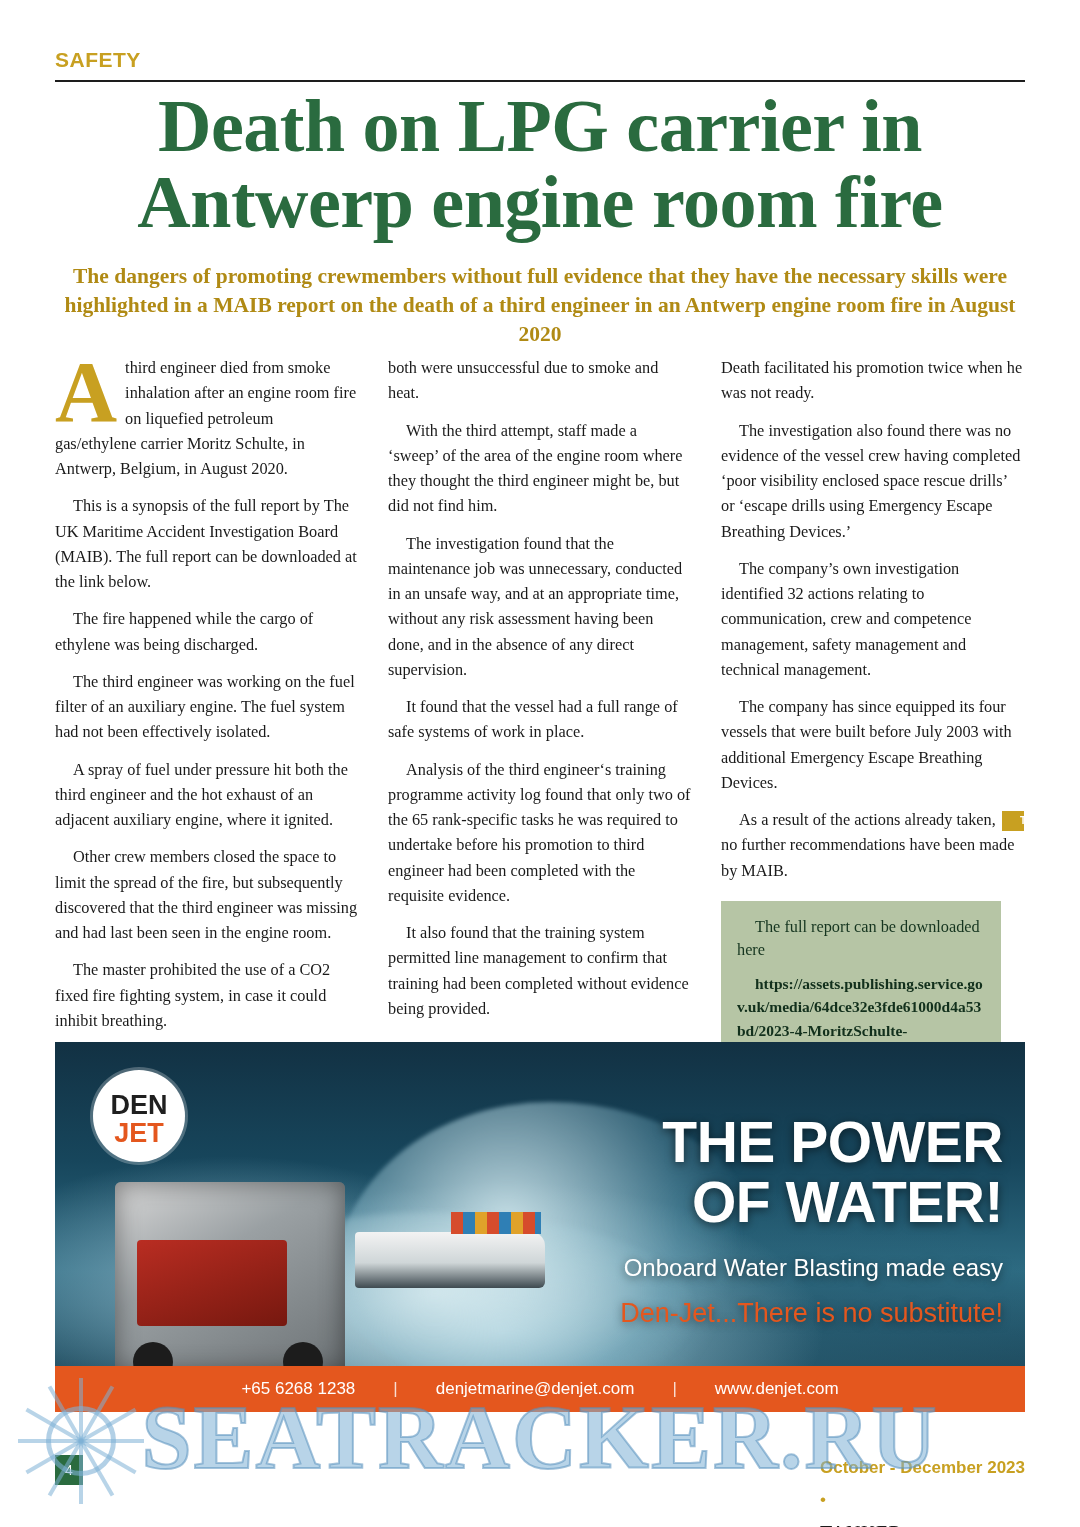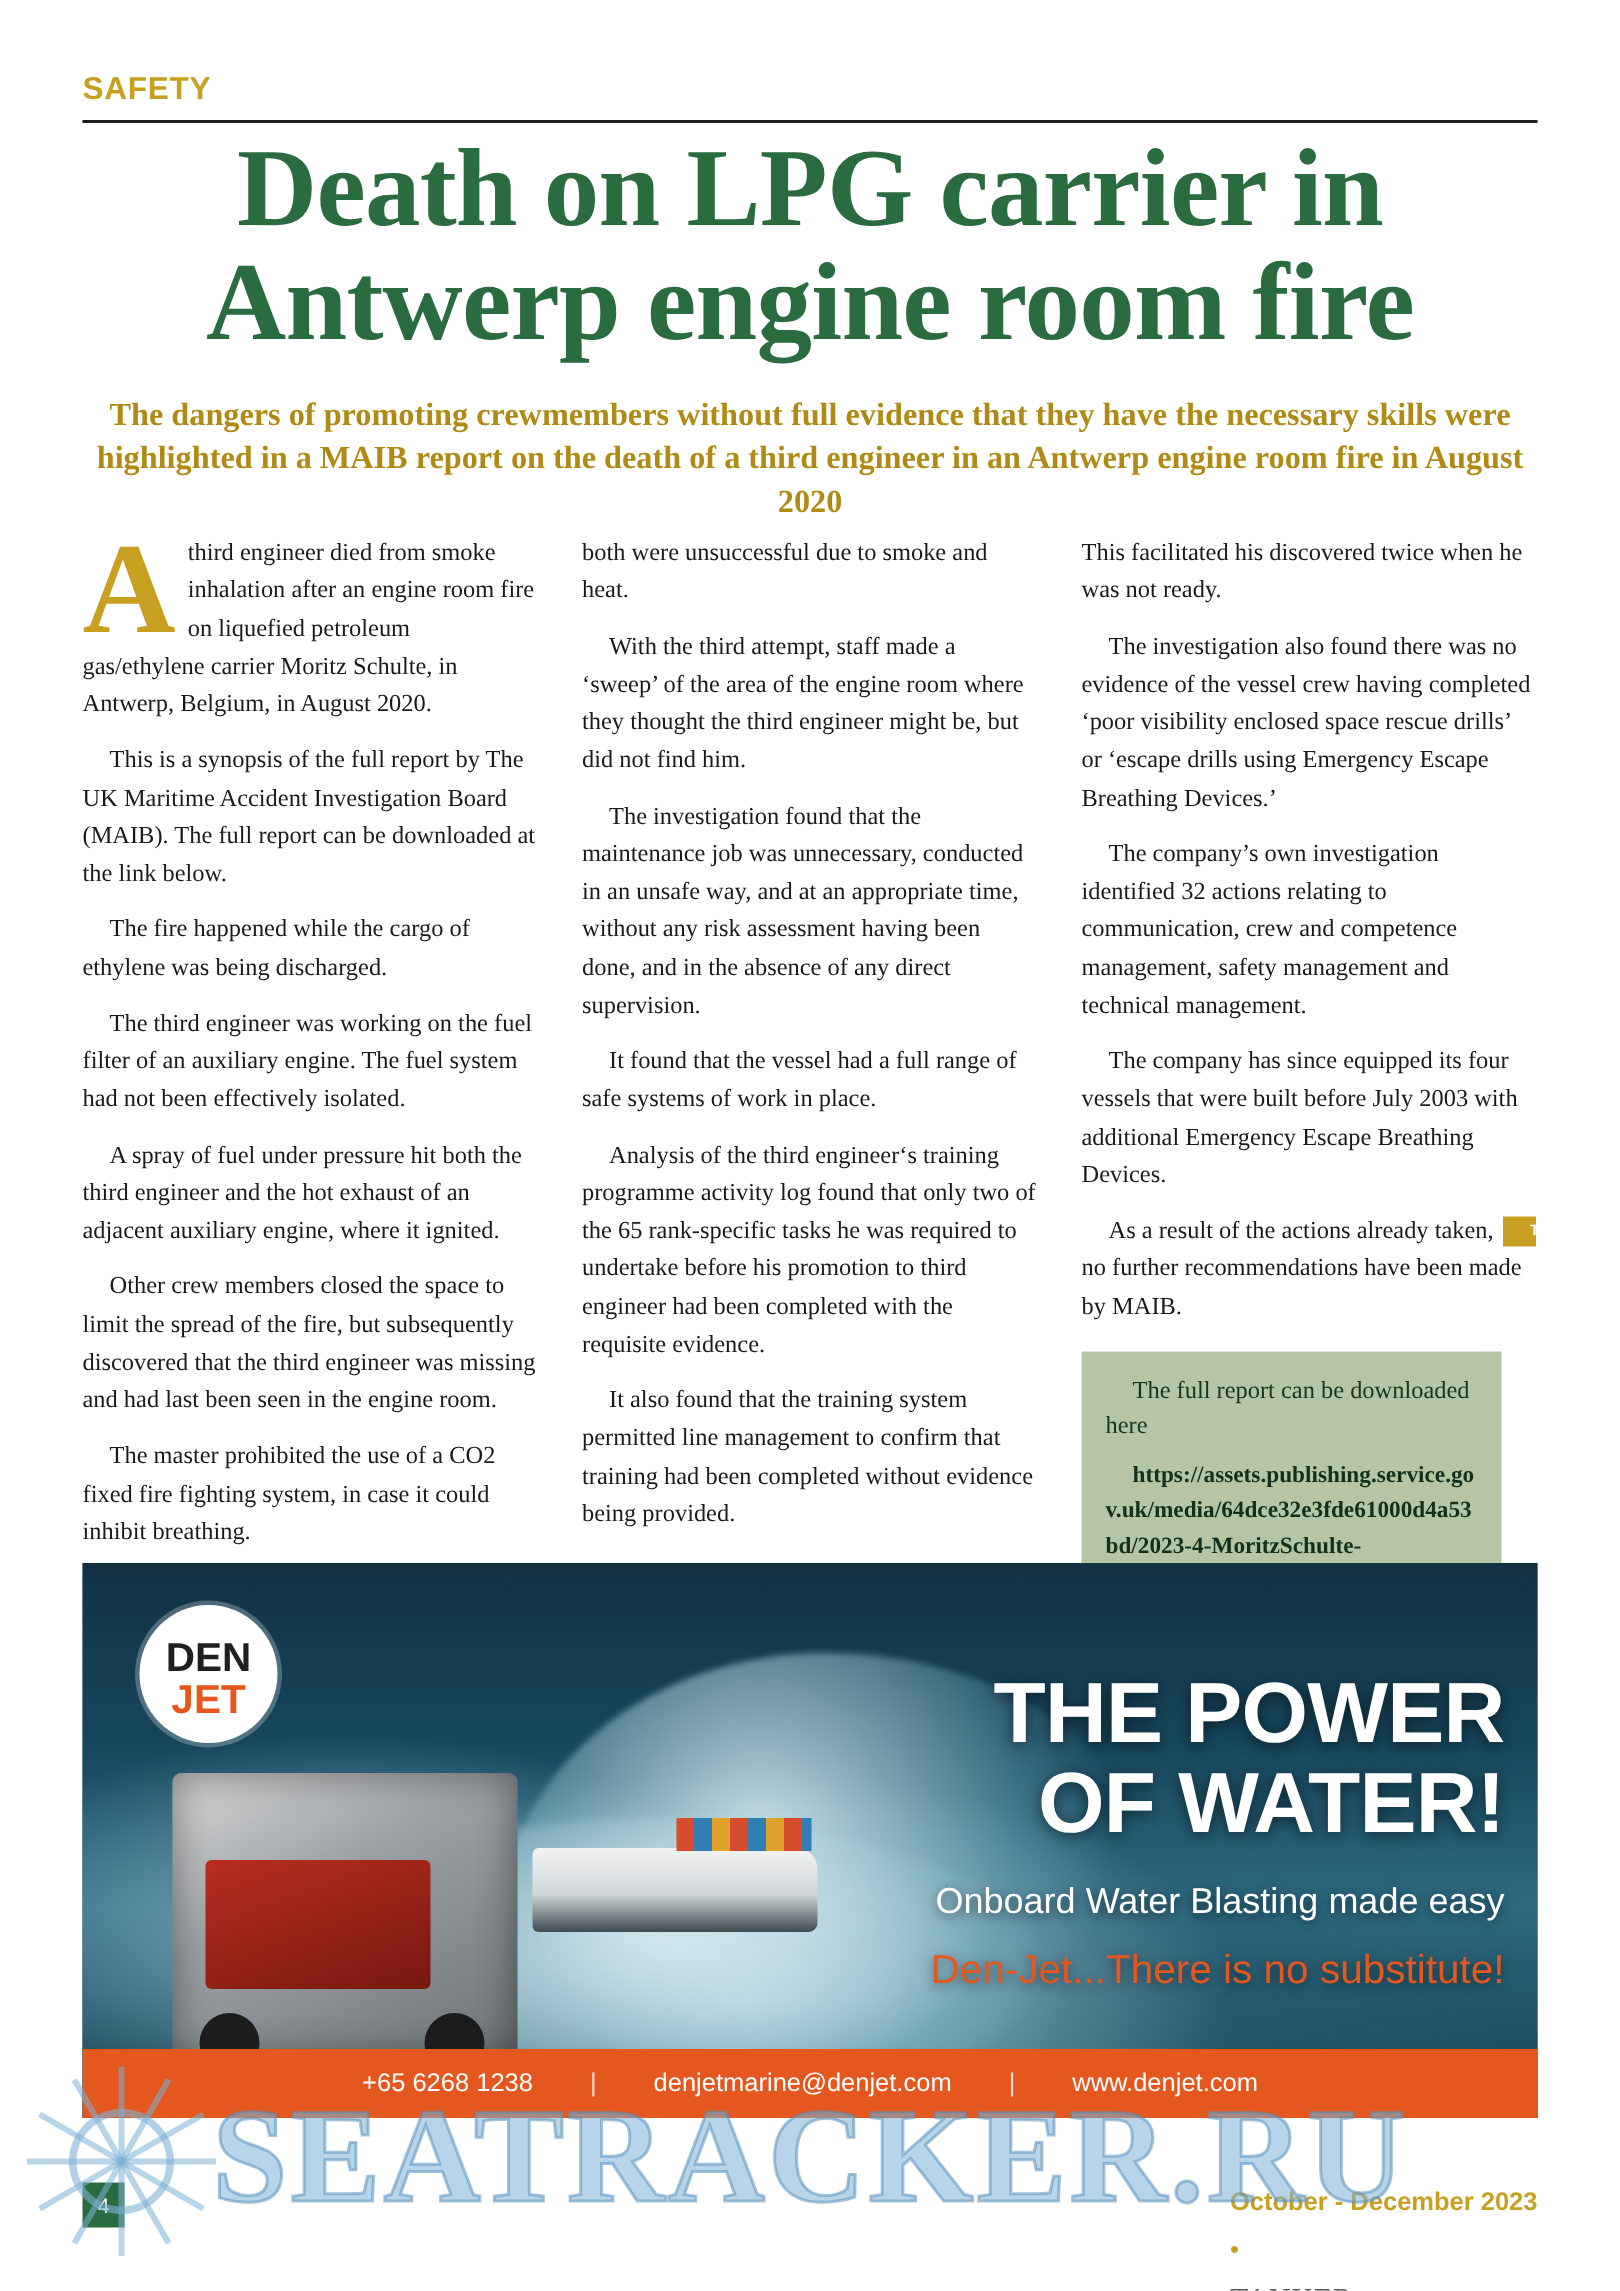--- a/index.html
+++ b/index.html
@@ -420,21 +420,21 @@
     <div class="col">
       <p class="first">both were unsuccessful due to smoke and heat.</p>
       <p>With the third attempt, staff made a ‘sweep’ of the area of the engine room where they thought the third engineer might be, but did not find him.</p>
       <p>The investigation found that the maintenance job was unnecessary, conducted in an unsafe way, and at an appropriate time, without any risk assessment having been done, and in the absence of any direct supervision.</p>
       <p>It found that the vessel had a full range of safe systems of work in place.</p>
       <p>Analysis of the third engineer‘s training programme activity log found that only two of the 65 rank-specific tasks he was required to undertake before his promotion to third engineer had been completed with the requisite evidence.</p>
       <p>It also found that the training system permitted line management to confirm that training had been completed without evidence being provided.</p>
     </div>
 
     <div class="col">
-      <p class="first">This facilitated his discovered twice when he was not ready.</p>
+      <p class="first">Death facilitated his promotion twice when he was not ready.</p>
       <p>The investigation also found there was no evidence of the vessel crew having completed ‘poor visibility enclosed space rescue drills’ or ‘escape drills using Emergency Escape Breathing Devices.’</p>
       <p>The company’s own investigation identified 32 actions relating to communication, crew and competence management, safety management and technical management.</p>
       <p>The company has since equipped its four vessels that were built before July 2003 with additional Emergency Escape Breathing Devices.</p>
       <p><span class="to-mark">TO</span><span>As a result of the actions already taken, no further recommendations have been made by MAIB.</span></p>
 
       <div class="linkbox">
         <p class="lead">The full report can be downloaded here</p>
         <p class="url">https://assets.publishing.service.gov.uk/media/64dce32e3fde61000d4a53bd/2023-4-MoritzSchulte-ReportAndAnnexes.pdf</p>
       </div>
     </div>

